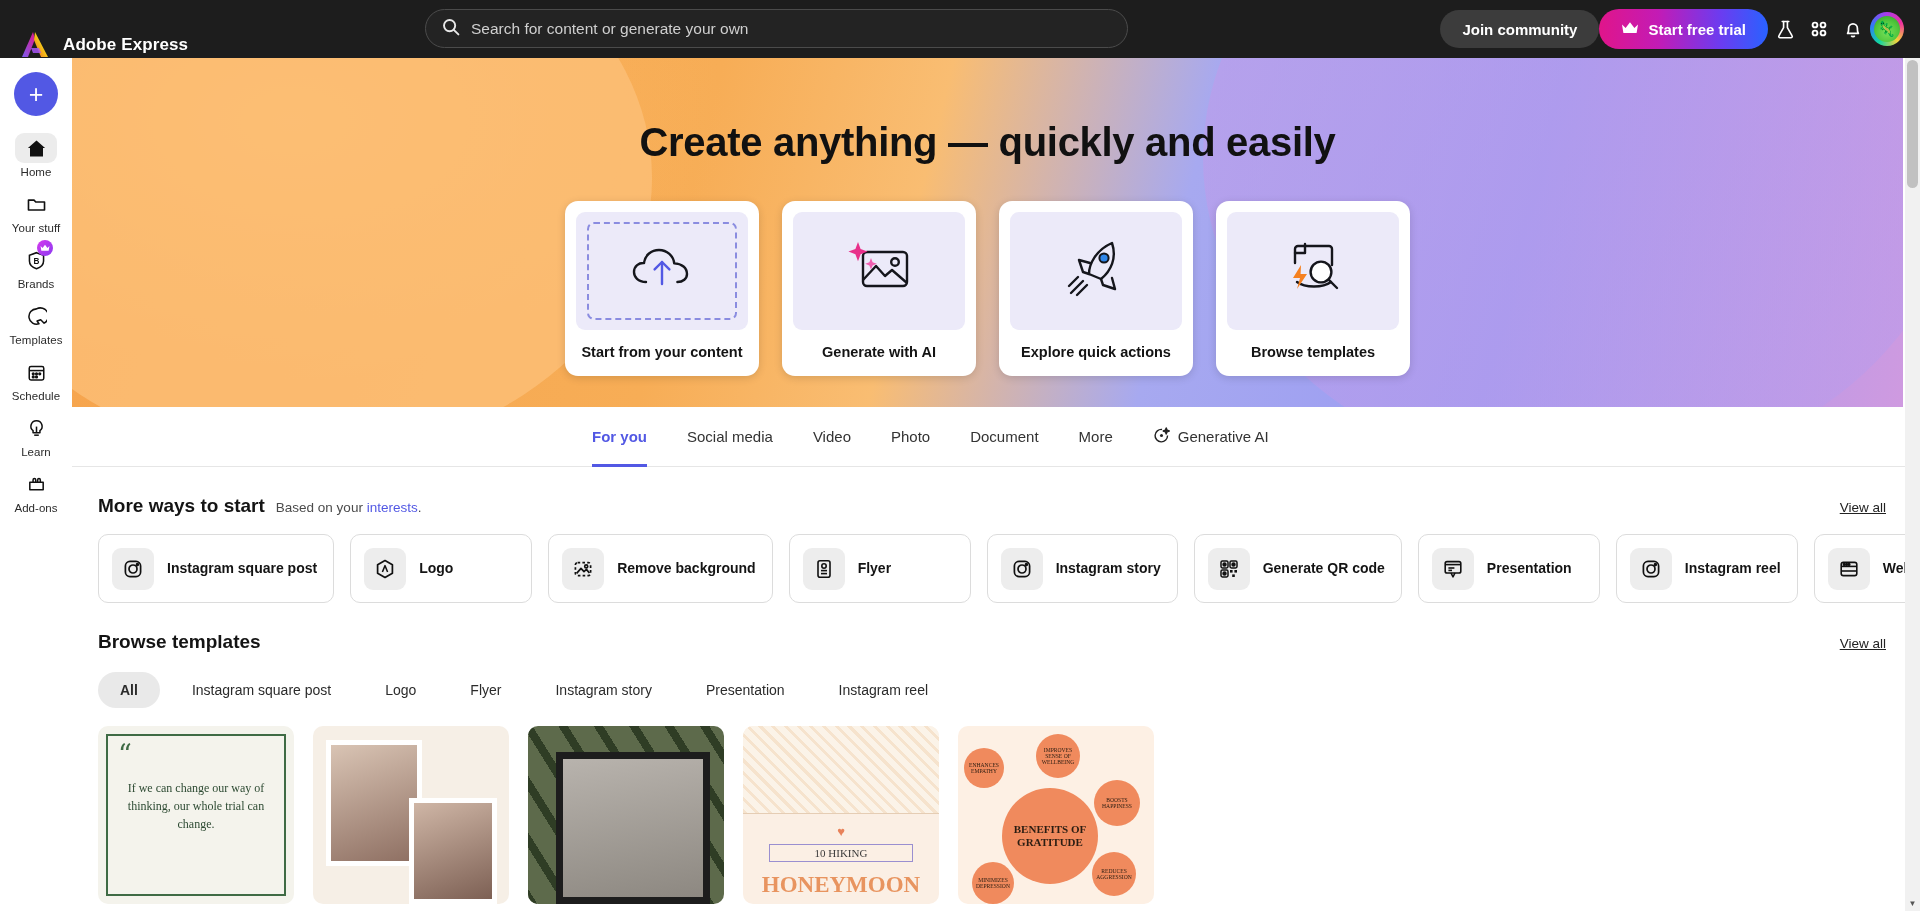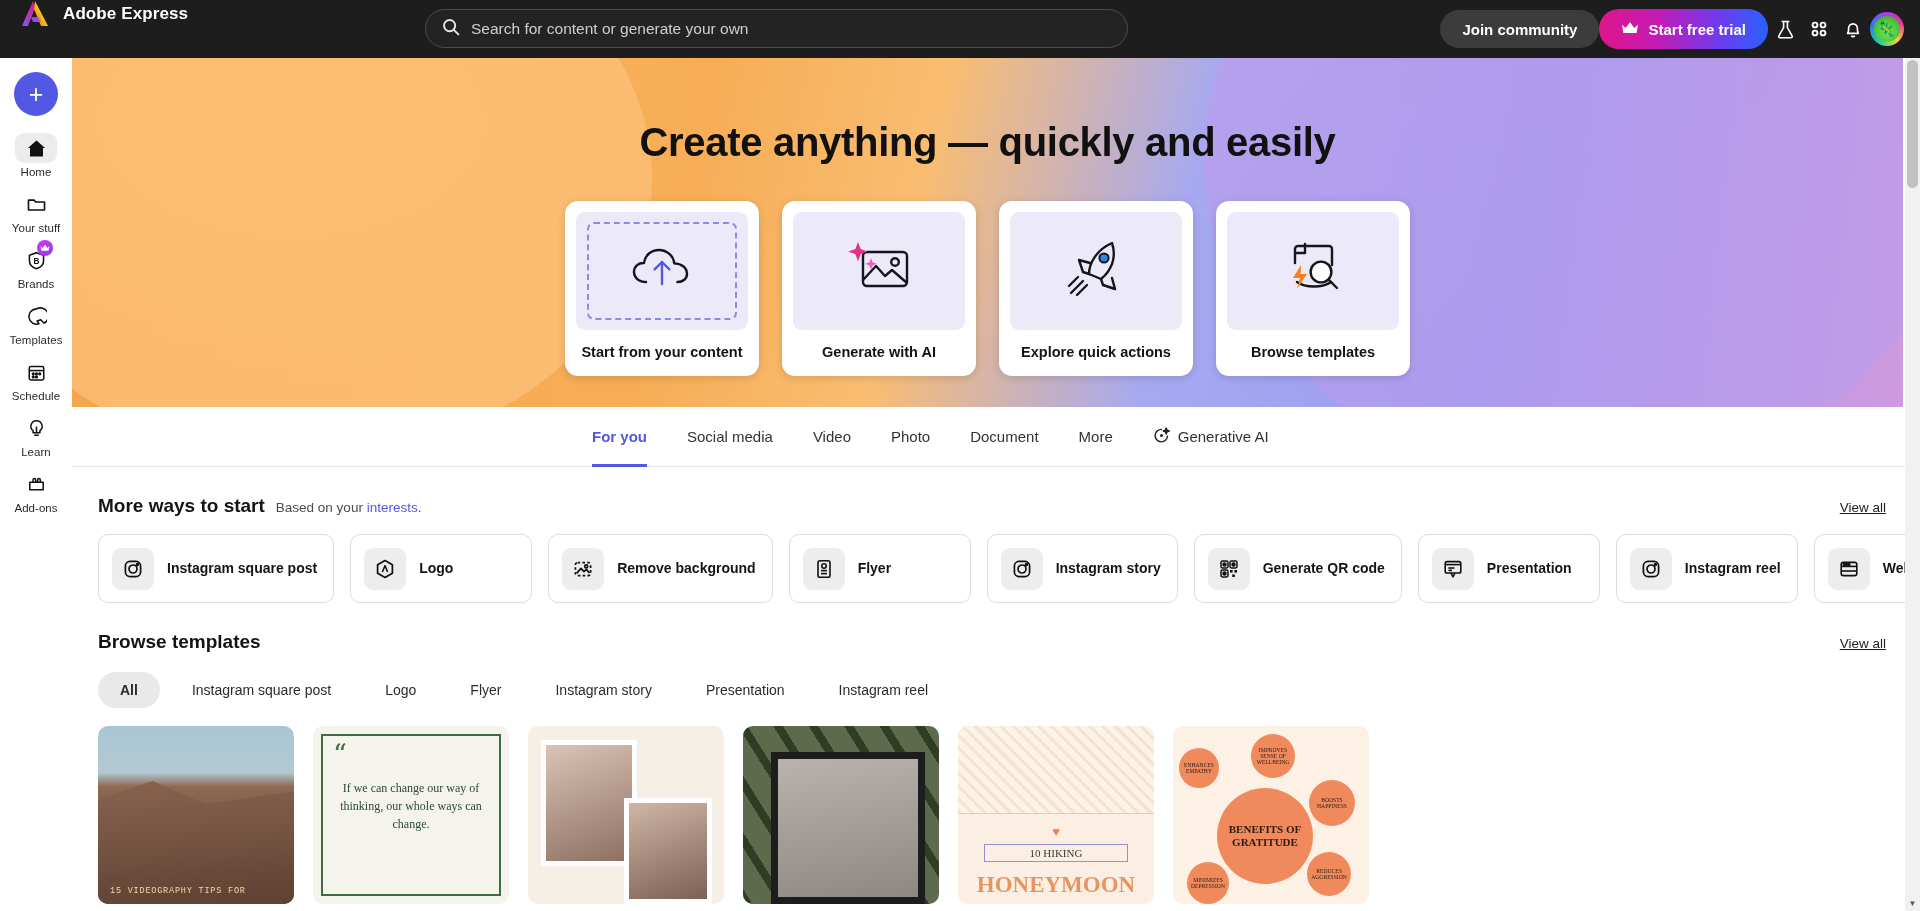--- a/index.html
+++ b/index.html
@@ -7,21 +7,21 @@
   body {
     font-family: "Liberation Sans", sans-serif;
     background: #ffffff;
     color: #1b1b1b;
     -webkit-font-smoothing: antialiased;
   }
 
   
   .topbar {
     position: absolute; top: 0; left: 0; width: 1920px; height: 58px;
-    background: #1d1d1d; display: flex; align-items: flex-start; z-index: 40;
+    background: #1d1d1d; display: flex; align-items: flex-end; z-index: 40;
   }
   .brand { display: flex; align-items: center; gap: 13px; margin-left: 20px; width: 300px; }
   .brand-logo { width: 30px; height: 27px; position: relative; }
   .brand-name { color: #fff; font-size: 17px; font-weight: bold; letter-spacing: .1px; }
 
   .searchwrap {
     position: absolute; left: 425px; top: 9px; width: 703px; height: 39px;
     border: 1px solid #4b4b4b; border-radius: 20px; background: #232323;
     display: flex; align-items: center; padding: 0 16px; gap: 11px;
   }
@@ -604,30 +604,26 @@
       <div class="filter active">All</div>
       <div class="filter">Instagram square post</div>
       <div class="filter">Logo</div>
       <div class="filter">Flyer</div>
       <div class="filter">Instagram story</div>
       <div class="filter">Presentation</div>
       <div class="filter">Instagram reel</div>
     </div>
 
     <div class="thumbs">
-      <div class="thumb t-desert">
-        <div class="ridge"></div>
-        <div class="cap">15 VIDEOGRAPHY TIPS FOR</div>
-      </div>
 
 
       <div class="thumb t-quote">
         <div class="box">
           <div class="qm">“</div>
-          <div class="qt">If we can change our way of thinking, our whole ways can change.</div>
+          <div class="qt">If we can change our way of thinking, our whole trial can change.</div>
         </div>
       </div>
 
       <div class="thumb t-photos">
         <div class="p1"></div>
         <div class="p2"></div>
       </div>
 
       <div class="thumb t-portrait">
         <div class="stripes"></div>

